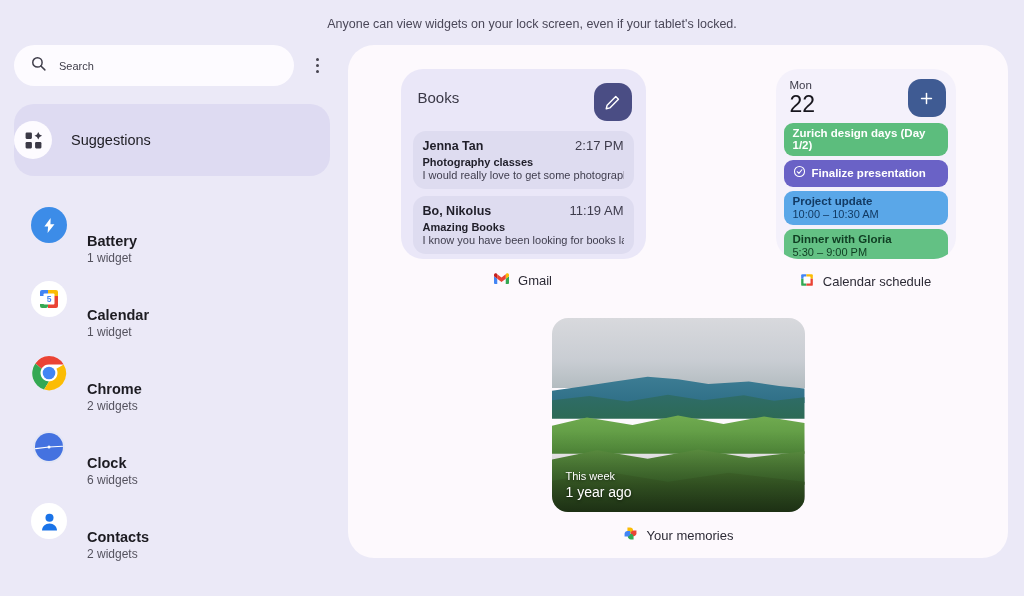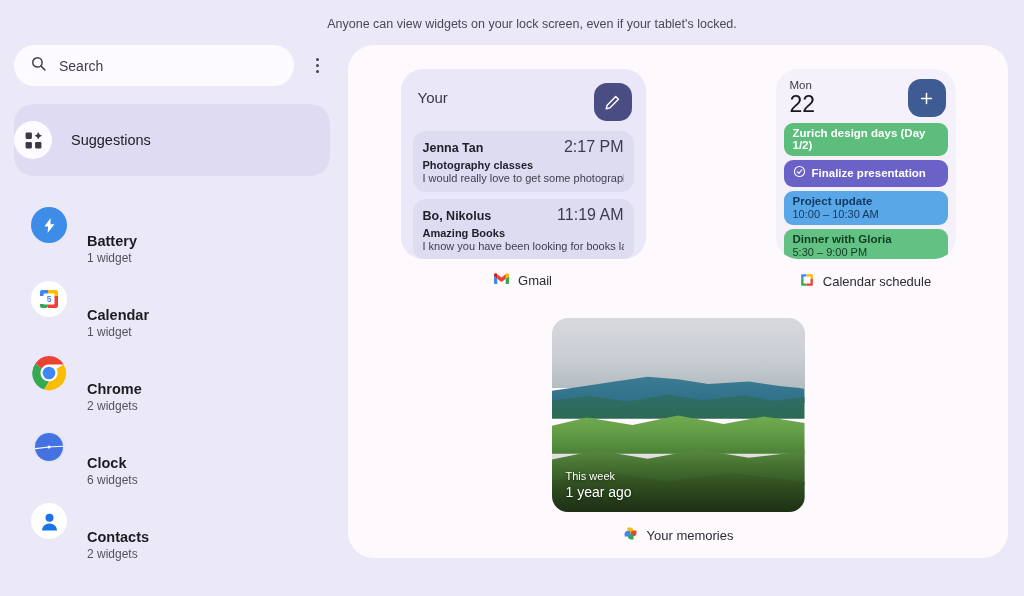--- a/index.html
+++ b/index.html
@@ -49,21 +49,21 @@
   .search-box {
     flex: 1;
     height: 41px;
     background: #fdfbff;
     border-radius: 22px;
     display: flex;
     align-items: center;
     padding: 0 16px;
     gap: 12px;
   }
-  .search-text { font-size: 14px; color: #3f3d4a; }
+  .search-text { font-size: 11px; color: #3f3d4a; }
   .kebab {
     width: 26px; height: 34px;
     display: flex; flex-direction: column;
     align-items: center; justify-content: center;
     gap: 3px;
   }
   .kebab i { width: 3px; height: 3px; border-radius: 50%; background: #46444f; display: block; }
 
   .sugg-item {
     margin-top: 18px;
@@ -160,21 +160,21 @@
     display: flex; align-items: center; justify-content: center;
   }
   .mail-list { margin-top: 10px; display: flex; flex-direction: column; gap: 7px; }
   .mail-item {
     background: #dedcf0;
     border-radius: 13px;
     padding: 7px 10px 8px 10px;
   }
   .mail-head { display: flex; justify-content: space-between; align-items: baseline; }
   .mail-from { font-size: 12.5px; font-weight: 700; color: #1f1e29; }
-  .mail-time { font-size: 16px; color: #3e3c4c; }
+  .mail-time { font-size: 13px; color: #3e3c4c; }
   .mail-subj { font-size: 11px; font-weight: 700; color: #1f1e29; margin-top: 3px; }
   .mail-snip { font-size: 11px; color: #3f3d4d; margin-top: 1px; white-space: nowrap; overflow: hidden; }
 
   
   .cal-widget {
     width: 180px;
     height: 190px;
     background: #f4f1fb;
     border-radius: 22px;
     padding: 10px 8px 0 8px;
@@ -380,21 +380,21 @@
     </div>
   </div>
 
   <div class="panel">
 
     <div class="widget-row">
 
       <div class="widget-block">
         <div class="gmail-widget">
           <div class="gmail-top">
-            <span class="gmail-inbox">Your</span>
+            <span class="gmail-inbox">Books</span>
             <span class="compose-btn">
               <svg width="17" height="17" viewBox="0 0 24 24" fill="none" stroke="#ffffff" stroke-width="2" stroke-linecap="round" stroke-linejoin="round">
                 <path d="M16.6 3.6l3.8 3.8L8.2 19.6l-5 1.2 1.2-5z"></path>
               </svg>
             </span>
           </div>
           <div class="mail-list">
             <div class="mail-item">
               <div class="mail-head">
                 <span class="mail-from">Jenna Tan</span>

